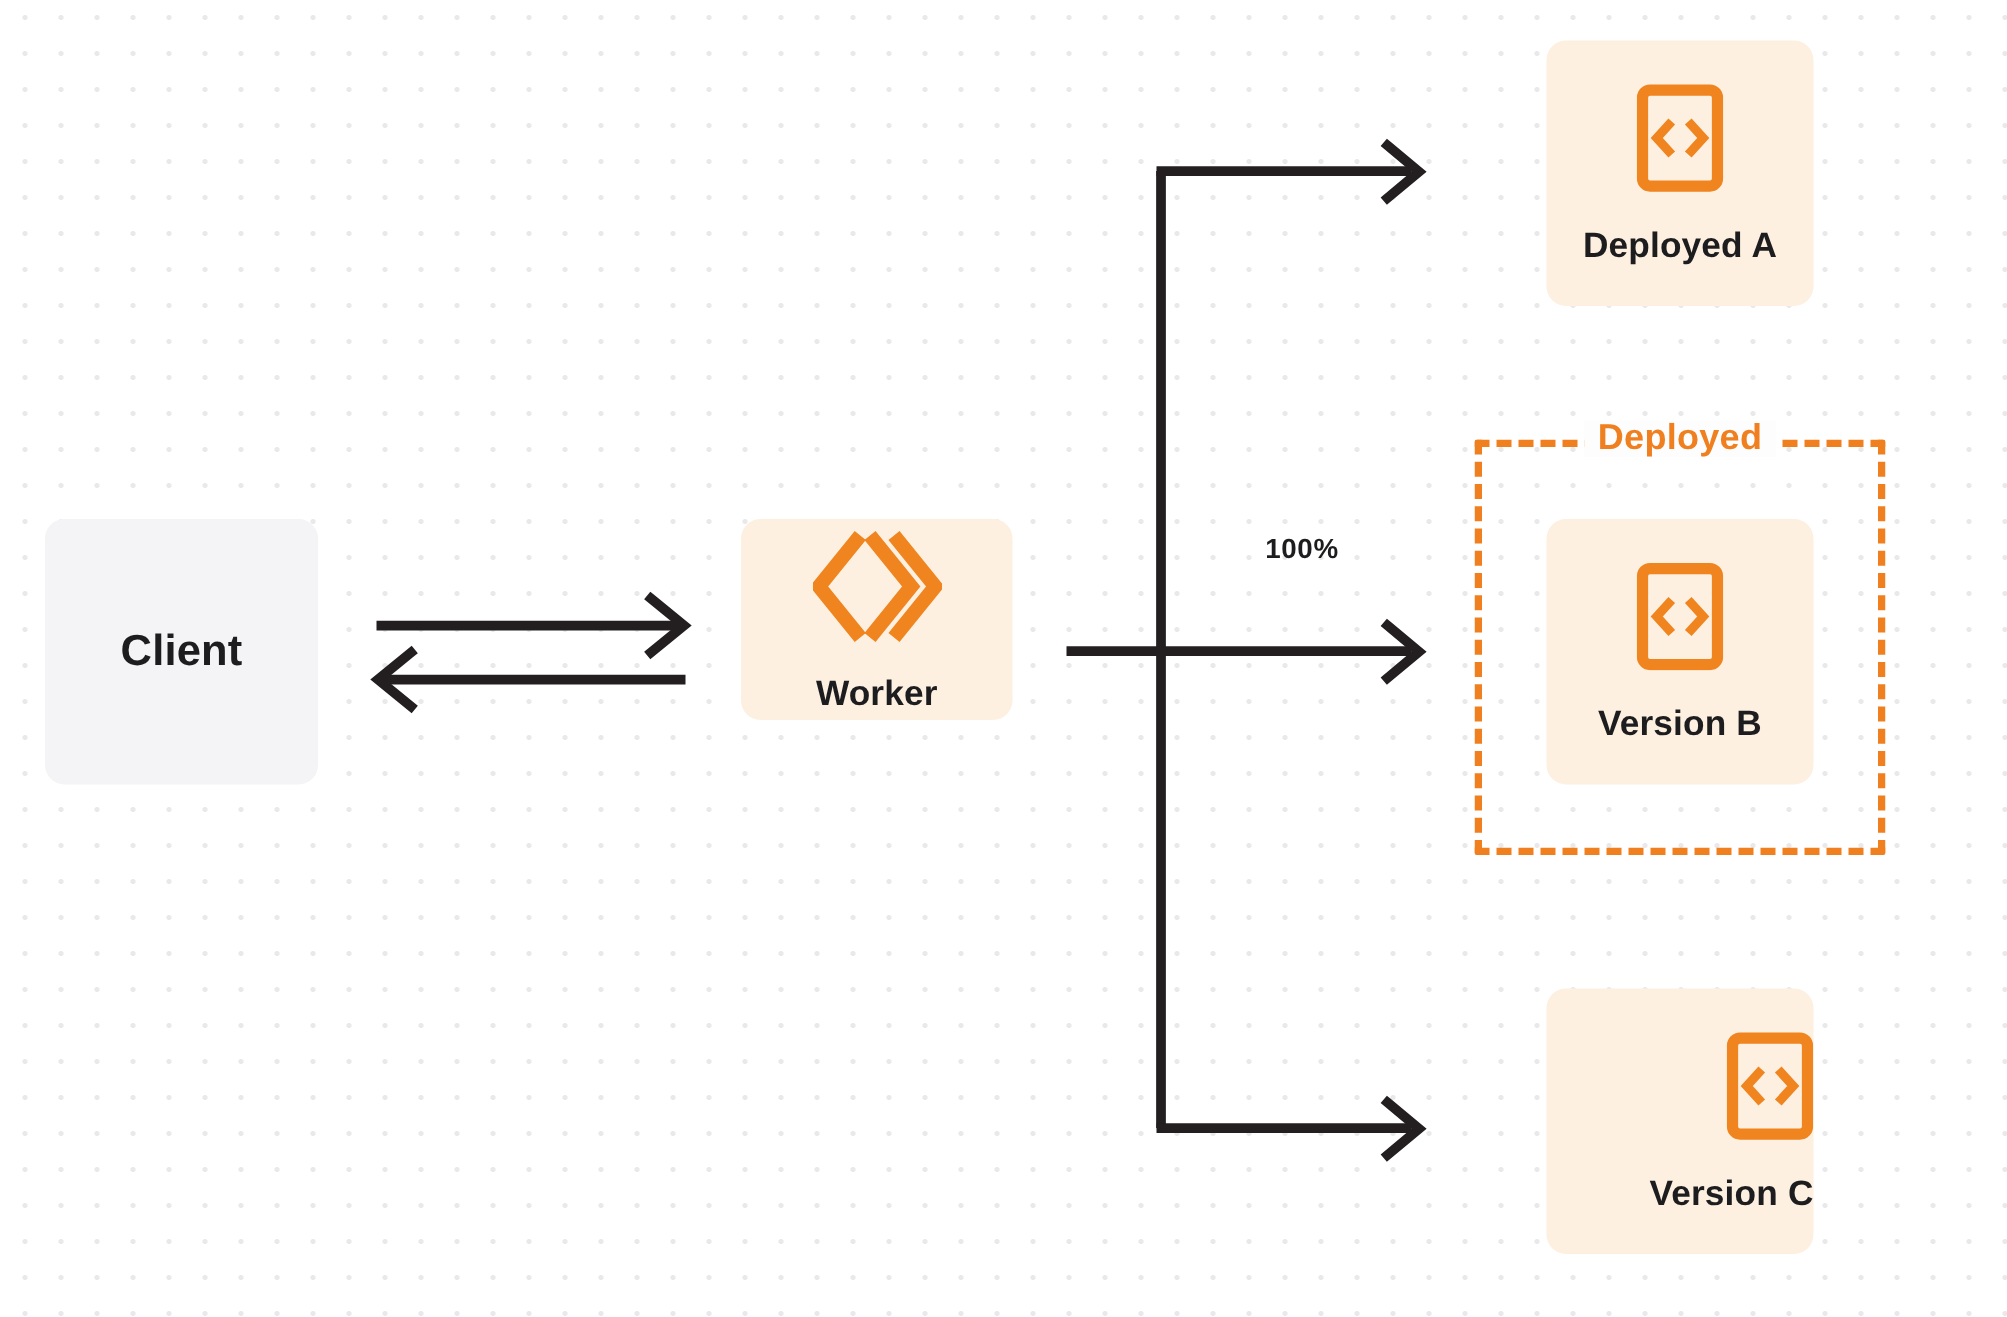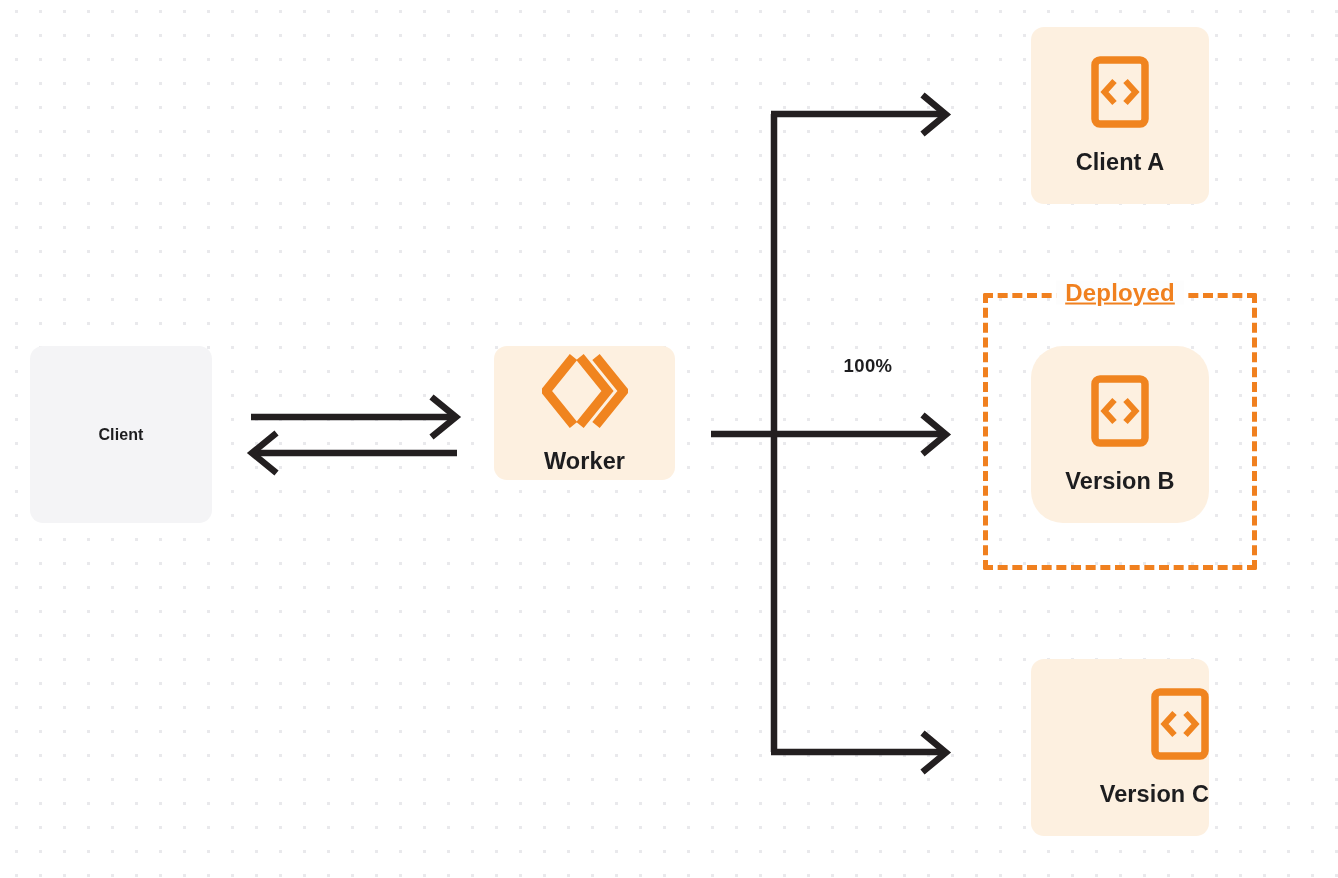--- a/index.html
+++ b/index.html
@@ -54,34 +54,34 @@
   }
 
   .node-version {
     width: 178px;
     height: 177px;
     background-color: #fdf0e0;
     left: 1031px;
   }
 
   .node-version-a { top: 27px; }
-  .node-version-b { top: 346px; border-radius: 32px; }
+  .node-version-b { top: 346px; }
   .node-version-c { top: 659px; align-items: flex-end; }
 
   .node-label {
     font-size: 23.5px;
     font-weight: bold;
     color: #1d1d1f;
     letter-spacing: 0.1px;
     line-height: 1;
     white-space: nowrap;
   }
 
   .node-client .node-label {
-    font-size: 16px;
+    font-size: 29px;
   }
 
   .node-icon {
     display: block;
     margin-bottom: 19px;
   }
 
   .node-icon.worker-icon {
     margin-bottom: 16px;
   }
@@ -104,21 +104,20 @@
     top: -5px;
     transform: translate(-50%, -52%);
     background-color: #fdfdfd;
     padding: 0 9px;
     font-size: 24px;
     font-weight: bold;
     color: #f0801f;
     letter-spacing: 0.2px;
     line-height: 1;
     white-space: nowrap;
-    text-decoration: underline;
   }
 
   
   #connectors {
     position: absolute;
     left: 0;
     top: 0;
     width: 1338px;
     height: 878px;
     pointer-events: none;
@@ -202,21 +201,21 @@
   </div>
 
   <div class="node node-version node-version-a">
     <span class="node-icon">
       <svg width="58" height="72" viewBox="0 0 58 72" aria-hidden="true">
         <rect x="4" y="4" width="50" height="64" rx="5" ry="5" fill="none" stroke="#f0841f" stroke-width="7.5"></rect>
         <path d="M 23.5 25 L 13.5 36 L 23.5 47" fill="none" stroke="#f0841f" stroke-width="6" stroke-linecap="butt" stroke-linejoin="miter"></path>
         <path d="M 34.5 25 L 44.5 36 L 34.5 47" fill="none" stroke="#f0841f" stroke-width="6" stroke-linecap="butt" stroke-linejoin="miter"></path>
       </svg>
     </span>
-    <span class="node-label">Client A</span>
+    <span class="node-label">Deployed A</span>
   </div>
 
   <div class="deployed-group">
     <span class="deployed-label">Deployed</span>
   </div>
 
   <div class="node node-version node-version-b">
     <span class="node-icon">
       <svg width="58" height="72" viewBox="0 0 58 72" aria-hidden="true">
         <rect x="4" y="4" width="50" height="64" rx="5" ry="5" fill="none" stroke="#f0841f" stroke-width="7.5"></rect>

